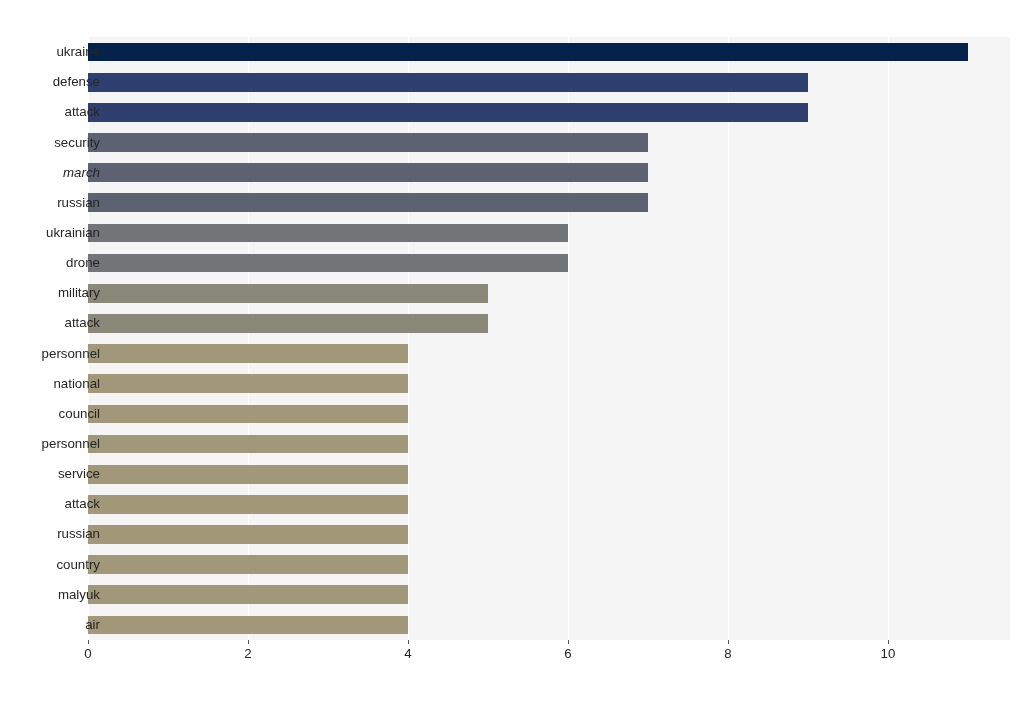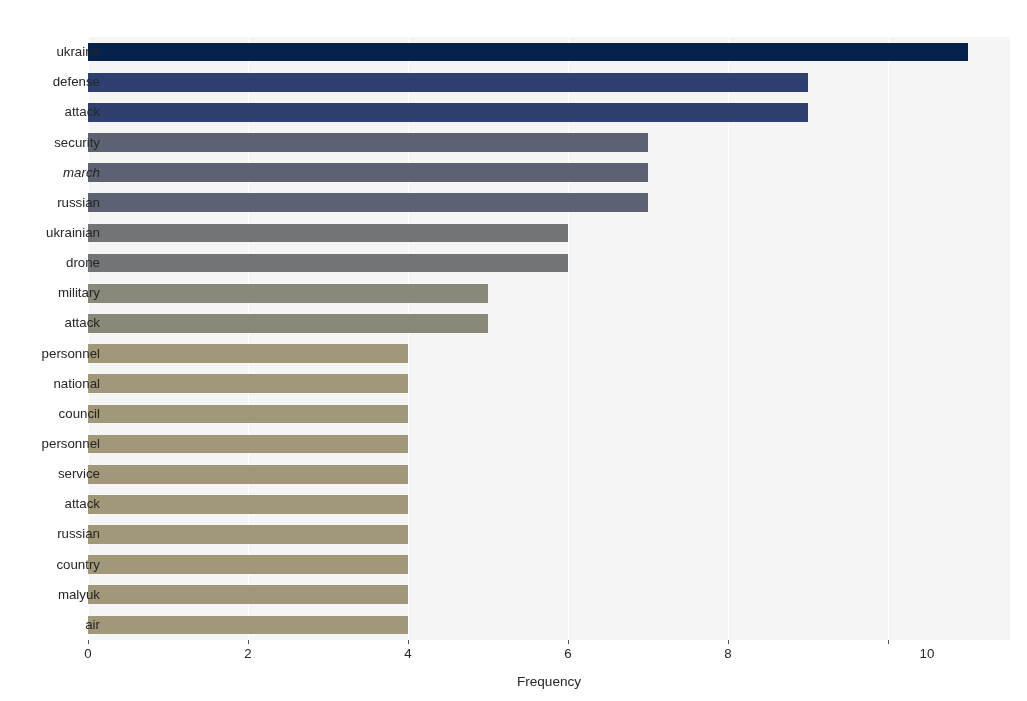--- a/index.html
+++ b/index.html
@@ -191,18 +191,17 @@
       <div class="xtick-label" style="left: 88px;">0</div>
       <div class="xtick-mark" style="left: 248px;"></div>
       <div class="xtick-label" style="left: 248px;">2</div>
       <div class="xtick-mark" style="left: 408px;"></div>
       <div class="xtick-label" style="left: 408px;">4</div>
       <div class="xtick-mark" style="left: 568px;"></div>
       <div class="xtick-label" style="left: 568px;">6</div>
       <div class="xtick-mark" style="left: 728px;"></div>
       <div class="xtick-label" style="left: 728px;">8</div>
       <div class="xtick-mark" style="left: 888px;"></div>
-      <div class="xtick-label" style="left: 888px; margin-left: 39px;">10</div>
+      <div class="xtick-label" style="left: 888px;">10</div>
     </div>
 
-  <div id="xaxis-title">Frequency</div>
 
 </div>
 
 </body></html>

